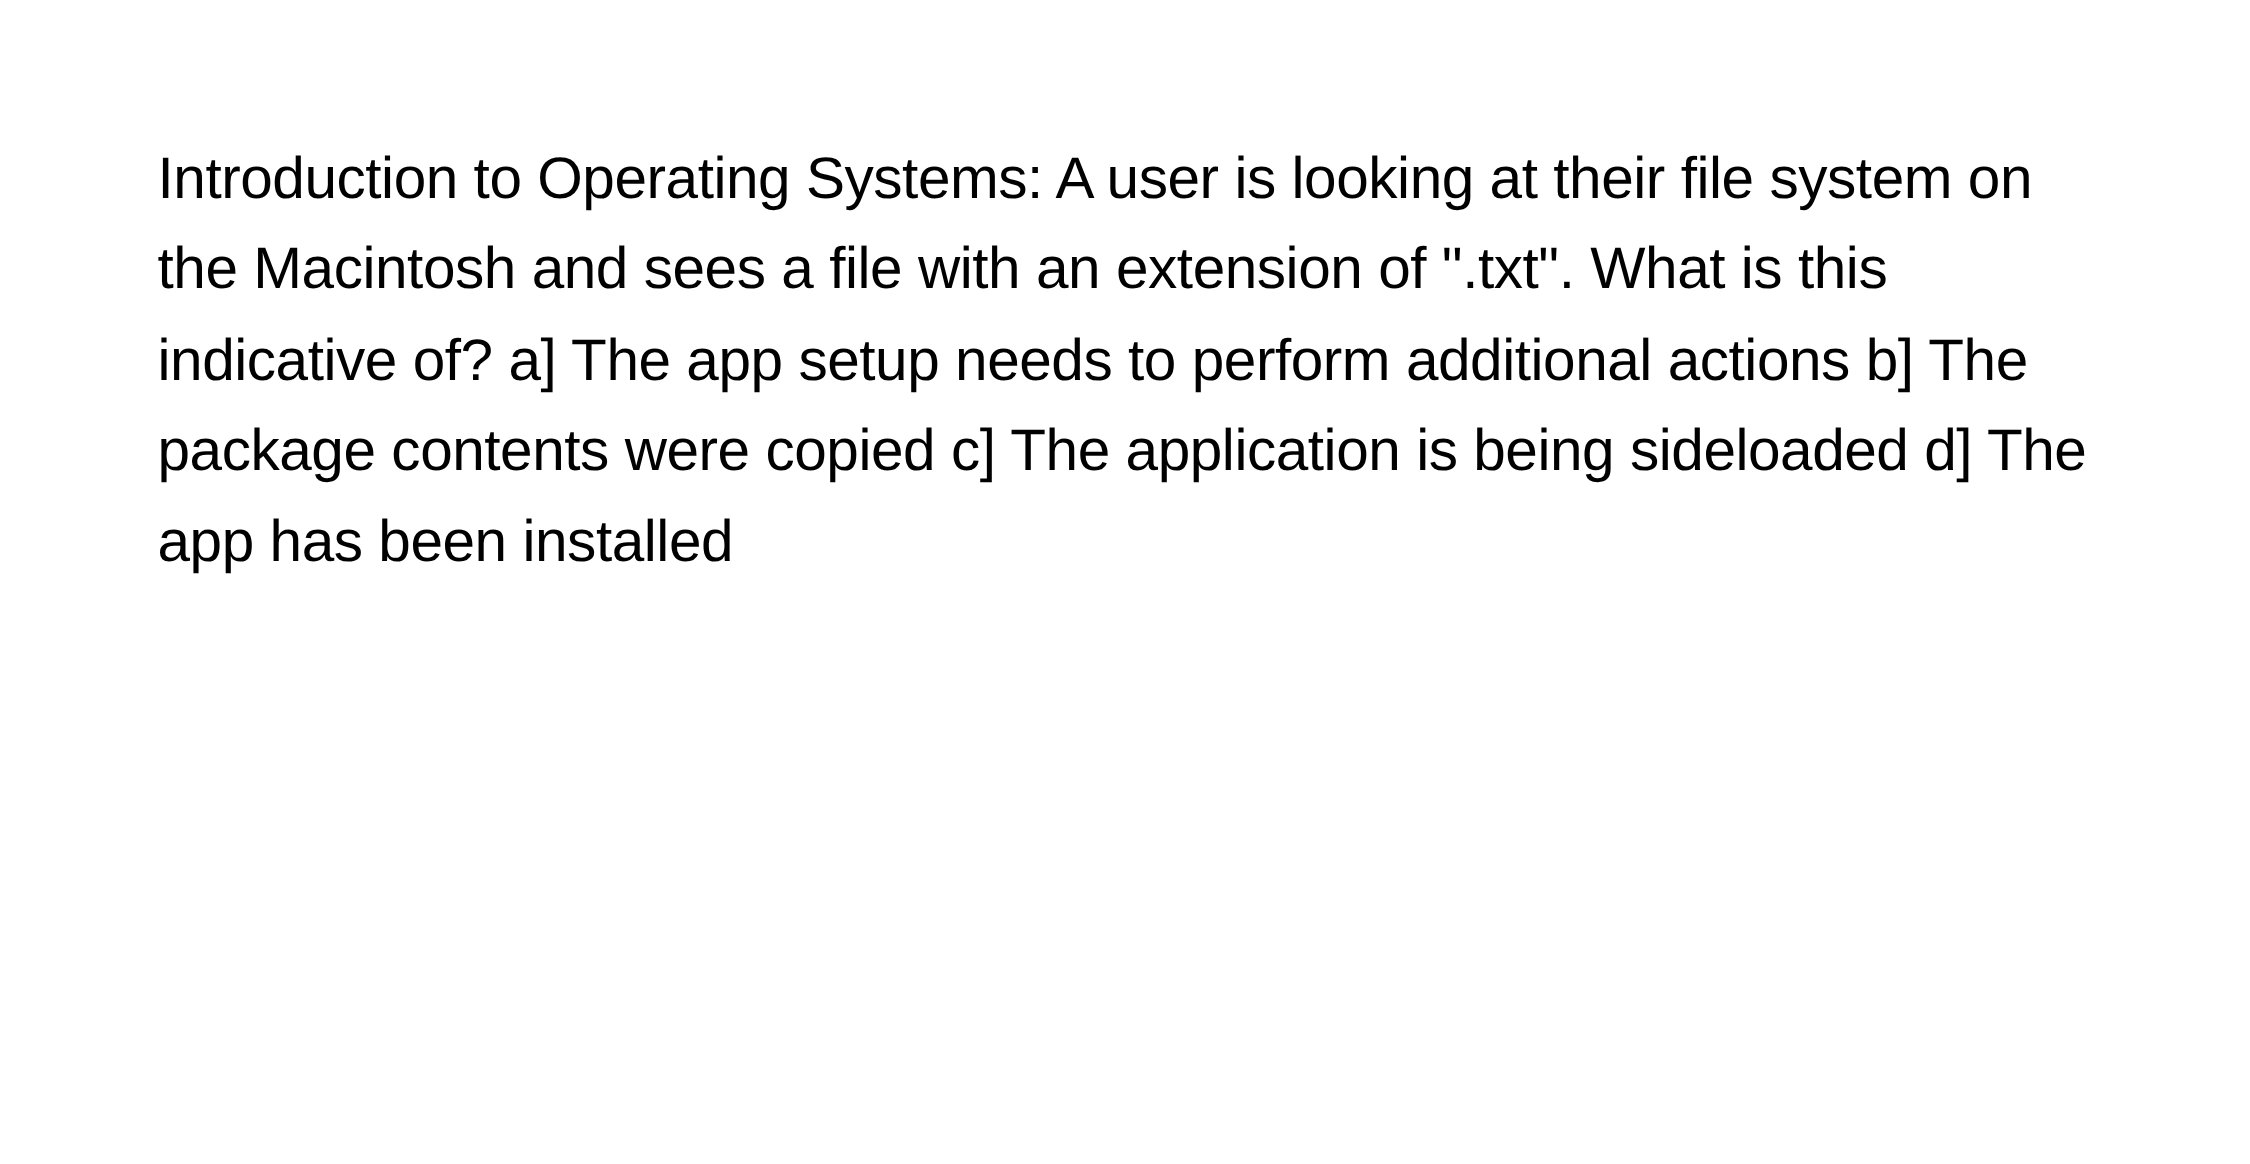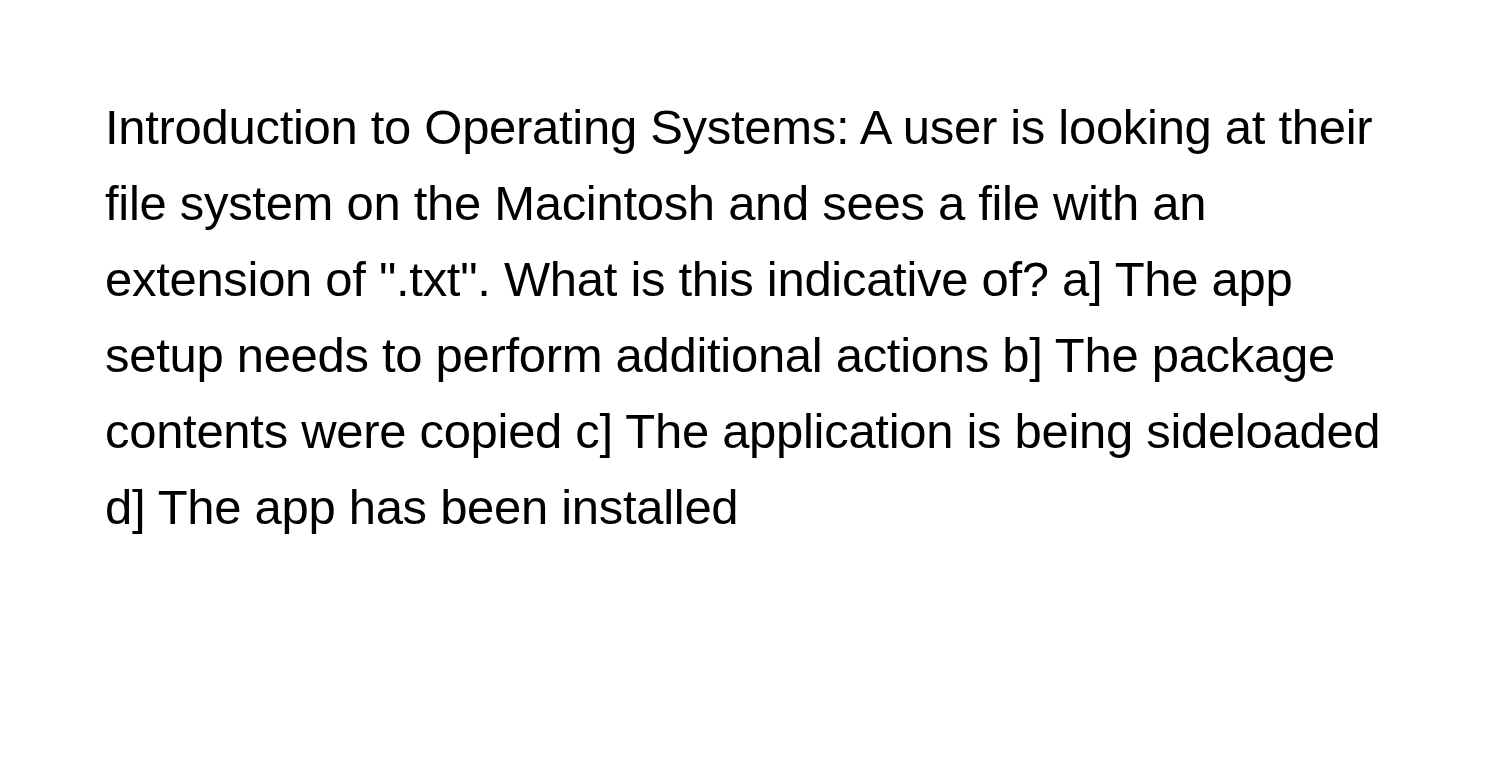--- a/index.html
+++ b/index.html
@@ -8,21 +8,21 @@
       box-sizing: border-box;
     }
     body {
       width: 1500px;
       height: 776px;
       background: #ffffff;
       font-family: -apple-system, BlinkMacSystemFont, "Segoe UI", Helvetica, Arial, sans-serif;
       padding: 90px 105px 90px 105px;
     }
     .question-text {
-      font-size: 49px;
+      font-size: 39px;
       line-height: 1.55;
       color: #000000;
       font-weight: 400;
       letter-spacing: -0.3px;
     }
   </style>
 </head>
 <body>
 
 <div class="question-text">Introduction to Operating Systems: A user is looking at their file system on the Macintosh and sees a file with an extension of ".txt". What is this indicative of? a] The app setup needs to perform additional actions b] The package contents were copied c] The application is being sideloaded d] The app has been installed</div>

